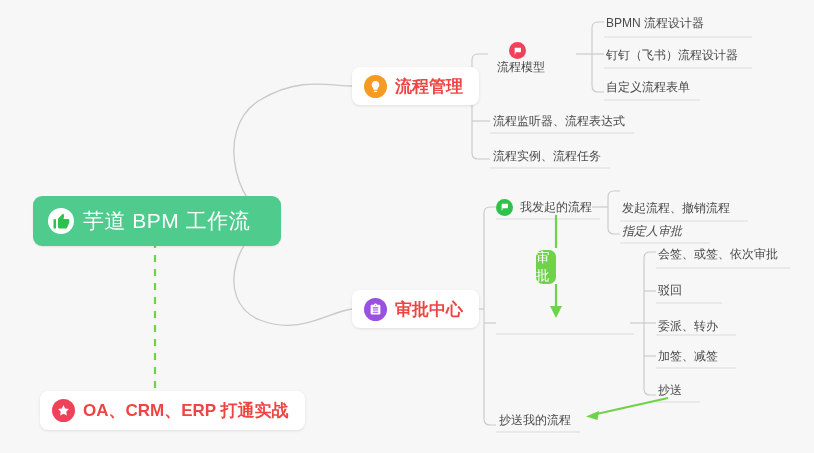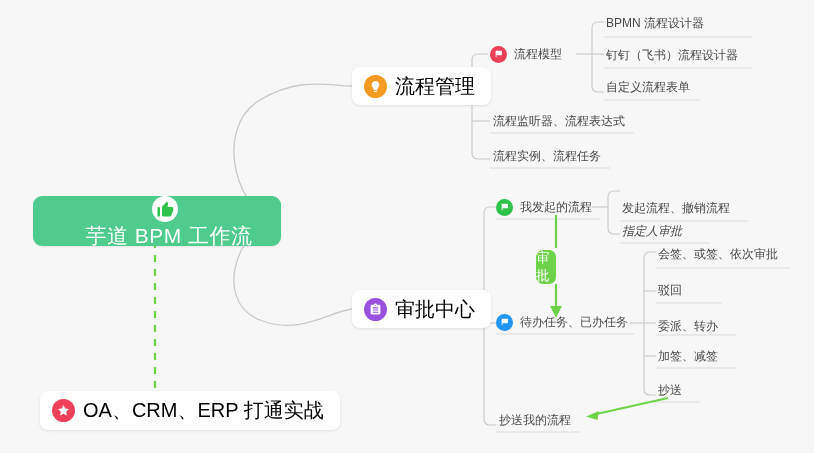--- a/index.html
+++ b/index.html
@@ -16,40 +16,39 @@
   
   .root-node{
     position:absolute;left:33px;top:196px;
     width:248px;height:50px;
     background:#4ecb8d;
     border-radius:9px;
     display:flex;align-items:center;
     box-shadow:0 1px 2px rgba(0,0,0,.08);
     box-sizing:border-box;
     padding-left:15px;
-    flex-direction:column;
   }
   .root-label{
     color:#ffffff;font-size:21px;letter-spacing:.5px;
     margin-left:9px;white-space:nowrap;
   }
 
   
   .branch-node{
     position:absolute;
     background:#ffffff;
     border-radius:8px;
     height:38px;
     display:flex;align-items:center;
     padding:0 16px 0 12px;
     box-shadow:0 1px 3px rgba(0,0,0,.10);
     box-sizing:border-box;
     white-space:nowrap;
   }
-  .branch-label{font-size:20px;color:#000000;margin-left:8px;}
+  .branch-label{font-size:17px;color:#ef4444;margin-left:8px;font-weight:bold;}
 
   
   .leaf-node{
     position:absolute;
     display:flex;align-items:center;
     white-space:nowrap;
     height:24px;
     padding-bottom:2px;
   }
   .leaf-label{font-size:12px;color:#4a4a4a;}
@@ -180,21 +179,21 @@
 
   <div class="branch-node" style="left:352px;top:290px;">
     <span class="ico ico-lg" style="background:#9b51e0;">
       <svg width="13" height="13" viewBox="0 0 24 24" fill="#ffffff">
         <path d="M19 3h-4.2c-.4-1.2-1.5-2-2.8-2s-2.4.8-2.8 2H5c-1.1 0-2 .9-2 2v14c0 1.1.9 2 2 2h14c1.1 0 2-.9 2-2V5c0-1.1-.9-2-2-2zm-7 0c.6 0 1 .4 1 1s-.4 1-1 1-1-.4-1-1 .4-1 1-1zm5 15H7v-2h10v2zm0-4H7v-2h10v2zm0-4H7V8h10v2z"></path>
       </svg>
     </span>
     <span class="branch-label">审批中心</span>
   </div>
 
-  <div class="leaf-node with-icon" style="left:490px;top:42px;">
+  <div class="leaf-node with-icon" style="left:490px;top:42px;flex-direction:column;">
     <span class="ico" style="background:#f0415a;">
       <svg width="10" height="10" viewBox="0 0 24 24" fill="#ffffff">
         <path d="M6 4h12c.6 0 1 .4 1 1v9c0 .6-.4 1-1 1H6v5H4V4h2z"></path>
       </svg>
     </span>
     <span class="leaf-label">流程模型</span>
   </div>
 
   <div class="leaf-node" style="left:493px;top:109px;font-family:Liberation Mono, monospace;">
     <span class="leaf-label">流程监听器、流程表达式</span>
@@ -216,28 +215,20 @@
 
   <div class="leaf-node with-icon" style="left:496px;top:195px;text-align:right;">
     <span class="ico" style="background:#2ec24b;">
       <svg width="10" height="10" viewBox="0 0 24 24" fill="#ffffff">
         <path d="M6 4h12c.6 0 1 .4 1 1v9c0 .6-.4 1-1 1H6v5H4V4h2z"></path>
       </svg>
     </span>
     <span class="leaf-label">我发起的流程</span>
   </div>
 
-  <div class="leaf-node with-icon" style="left:496px;top:310px;">
-    <span class="ico" style="background:#2196f3;">
-      <svg width="10" height="10" viewBox="0 0 24 24" fill="#ffffff">
-        <path d="M6 4h12c.6 0 1 .4 1 1v9c0 .6-.4 1-1 1H6v5H4V4h2z"></path>
-      </svg>
-    </span>
-    <span class="leaf-label">待办任务、已办任务</span>
-  </div>
 
   <div class="leaf-node" style="left:499px;top:408px;">
     <span class="leaf-label">抄送我的流程</span>
   </div>
 
   <div class="leaf-node" style="left:622px;top:196px;">
     <span class="leaf-label">发起流程、撤销流程</span>
   </div>
   <div class="leaf-node" style="left:622px;top:219px;font-style:italic;">
     <span class="leaf-label">指定人审批</span>

